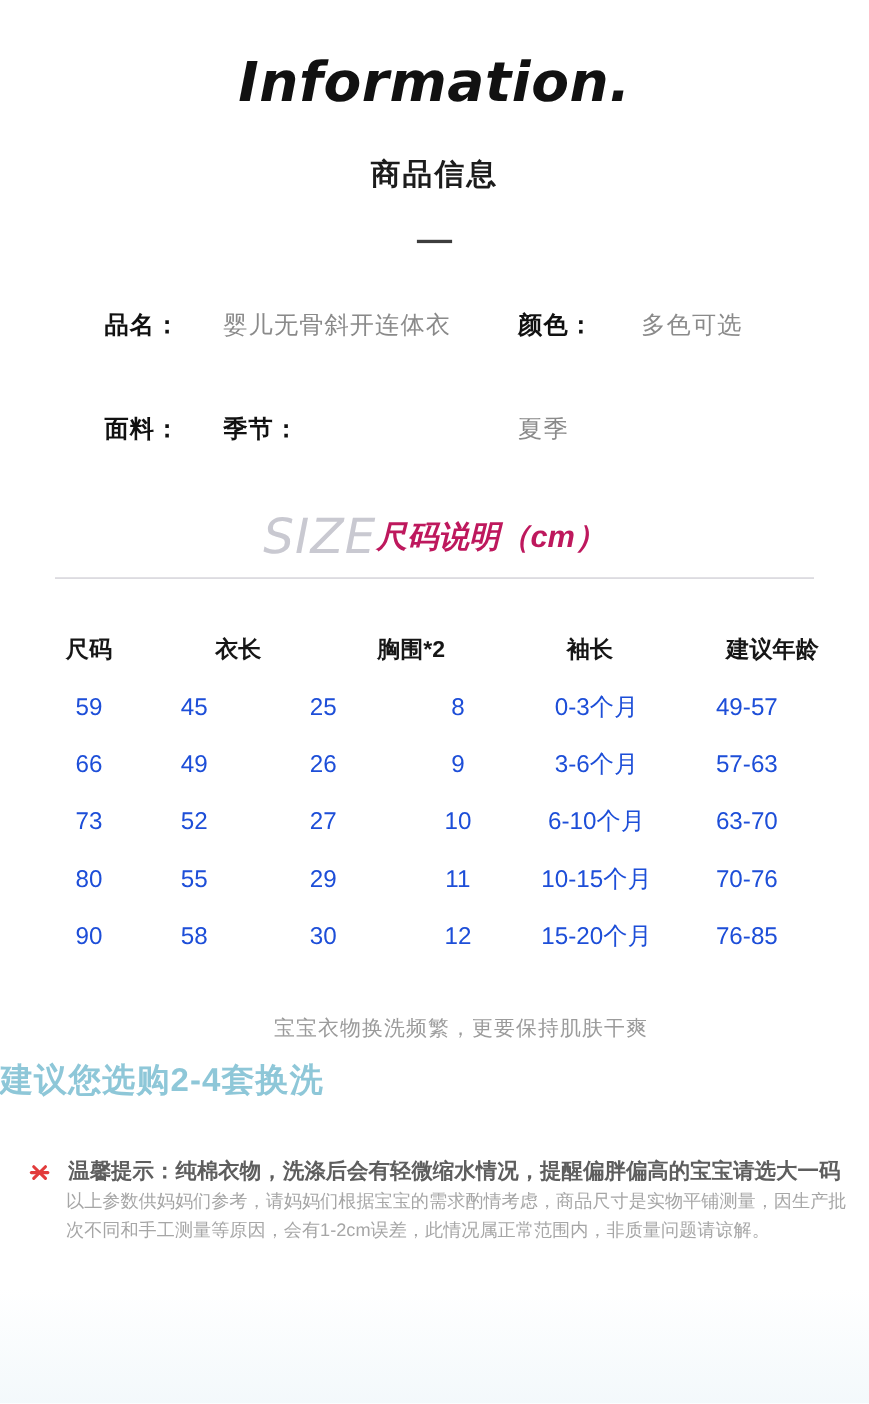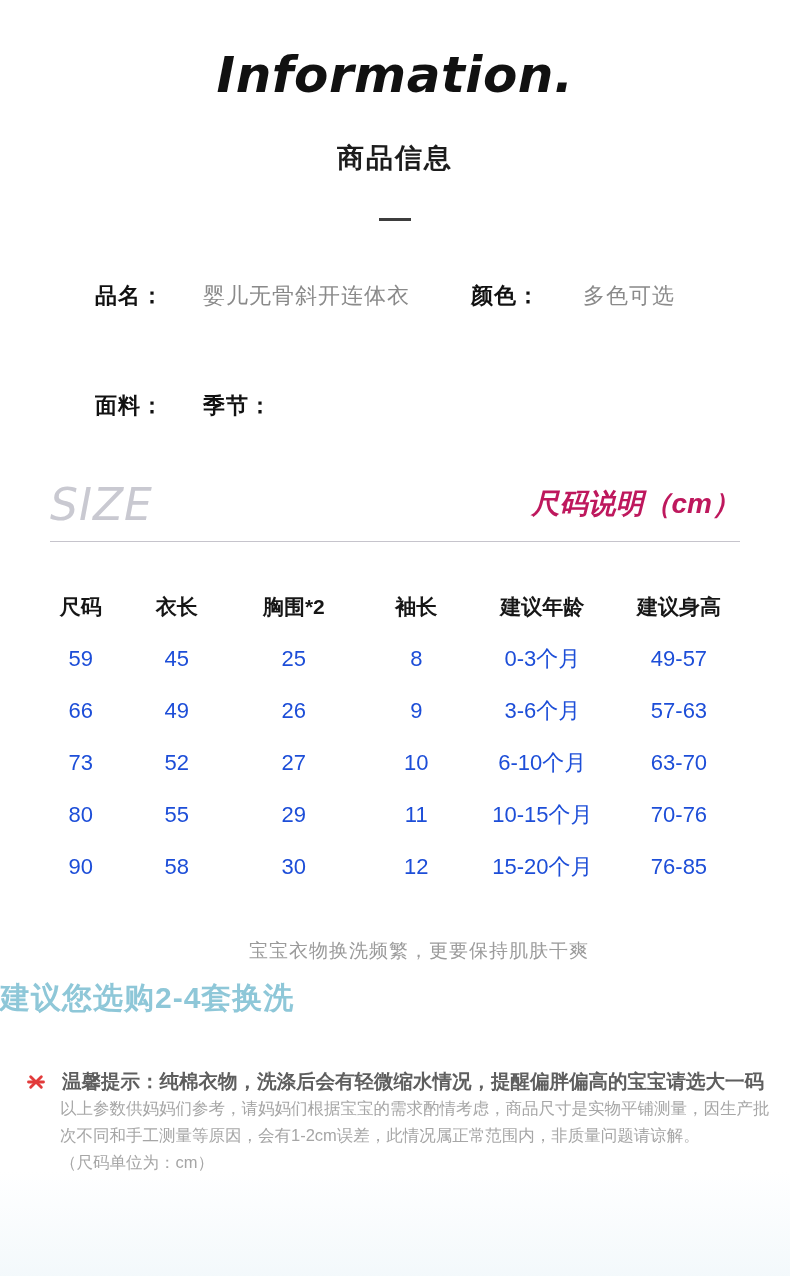--- a/index.html
+++ b/index.html
@@ -37,32 +37,32 @@
     width: 32px; height: 3px;
     background: #3d3d3d;
     margin: 42px auto 0;
   }
 
   
   .info {
     margin: 60px 0 0 95px;
     display: grid;
     grid-template-columns: 108px 268px 112px auto;
-    row-gap: 80px;
+    row-gap: 64px;
     font-size: 22px;
     align-items: center;
   }
   .info .lbl { font-weight: 700; color: #111; letter-spacing: 1px; }
   .info .val { color: #8a8a8a; letter-spacing: 1px; }
 
   
   .size-head {
     margin: 62px 50px 0;
     display: flex;
-    justify-content: space-between;
+    justify-content: center;
     align-items: flex-end;
   }
   .size-word {
     font-family: "DejaVu Sans", sans-serif;
     font-style: italic;
     font-weight: 400;
     font-size: 44px;
     line-height: 1;
     color: #c9c9d1;
     letter-spacing: 1px;
@@ -81,21 +81,21 @@
   }
 
   
   .size-table { margin: 52px 40px 0; }
   .trow {
     display: grid;
     grid-template-columns: 11.5% 15.5% 17.5% 17% 18.5% 20%;
     text-align: center;
     line-height: 26px;
   }
-  .trow.head { font-weight: 700; font-size: 21px; color: #161616; }
+  .trow.head { font-weight: 700; font-size: 21px; color: #161616; gap: 40px; }
   .trow.data { font-size: 22px; margin-top: 26px; color: #1d4ed8; }
 
   
   .tip-gray {
     margin: 58px 0 0;
     text-align: center;
     font-size: 19px;
     color: #9b9b9b;
     letter-spacing: 1px;
     padding-left: 48px;
@@ -150,20 +150,21 @@
 <h2 class="subtitle">商品信息</h2>
 <div class="dash"></div>
 
 <section class="info">
   <span class="lbl">品名：</span>
   <span class="val">婴儿无骨斜开连体衣</span>
   <span class="lbl">颜色：</span>
   <span class="val">多色可选</span>
   <span class="lbl">面料：</span>
   <span class="lbl">季节：</span>
+  <span class="val">夏季</span>
 </section>
 
 <div class="size-head">
   <span class="size-word">SIZE</span>
   <span class="size-note">尺码说明（cm）</span>
 </div>
 <div class="size-line"></div>
 
 <section class="size-table">
   <div class="trow head">
@@ -226,17 +227,16 @@
         <line x1="3" y1="12" x2="21" y2="12"></line>
         <line x1="5.6" y1="5.6" x2="18.4" y2="18.4"></line>
         <line x1="18.4" y1="5.6" x2="5.6" y2="18.4"></line>
       </g>
     </svg>
   </span>
   <div class="notice-text">
     <p class="notice-title">温馨提示：纯棉衣物，洗涤后会有轻微缩水情况，提醒偏胖偏高的宝宝请选大一码</p>
     <p class="notice-body">以上参数供妈妈们参考，请妈妈们根据宝宝的需求酌情考虑，商品尺寸是实物平铺测量，因生产批</p>
     <p class="notice-body">次不同和手工测量等原因，会有1-2cm误差，此情况属正常范围内，非质量问题请谅解。</p>
-    <p class="notice-unit">（尺码单位为：cm）</p>
   </div>
 </section>
 
 <div class="bottom-zone"></div>
 
 </body></html>

